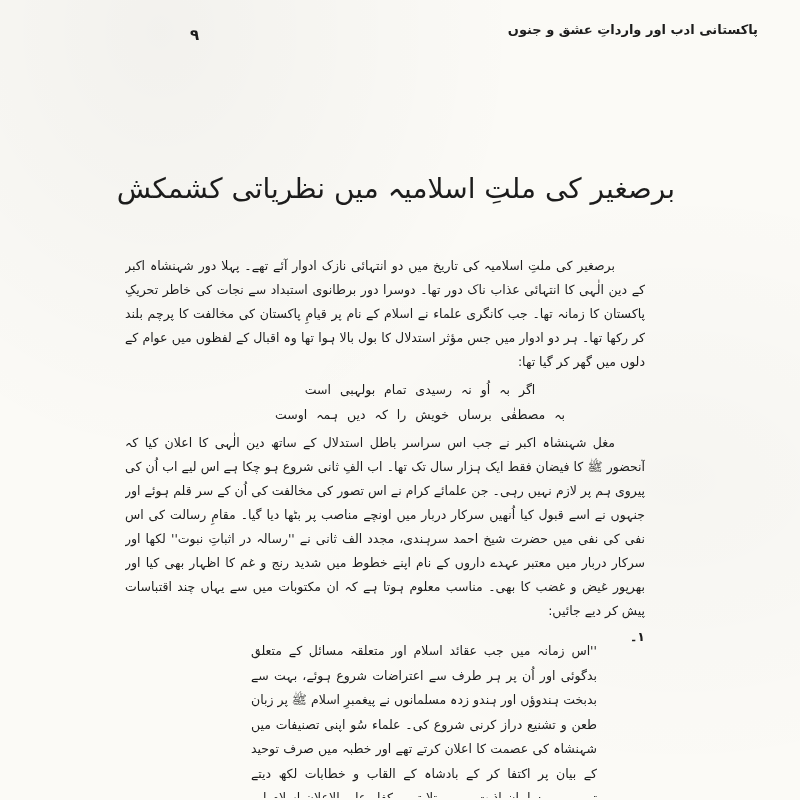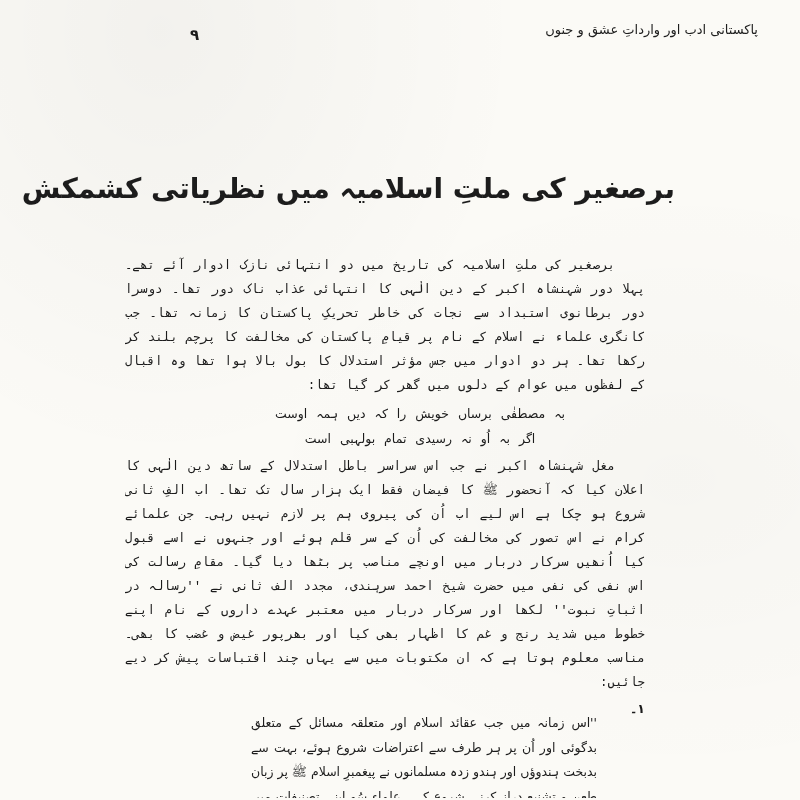--- a/index.html
+++ b/index.html
@@ -22,61 +22,61 @@
       radial-gradient(ellipse at 85% 60%, rgba(0,0,0,0.02), rgba(0,0,0,0) 45%),
       #fbfaf6;
     overflow: hidden;
   }
   
   .head-title {
     position: absolute;
     top: 22px;
     right: 42px;
     font-size: 13px;
-    font-weight: 400;
+    font-weight: 700;
     color: #1d1d1d;
     white-space: nowrap;
   }
   .page-num {
     position: absolute;
     top: 26px;
     left: 190px;
     font-size: 15px;
     font-weight: 700;
   }
   
   .chapter-title {
     position: absolute;
     top: 172px;
     right: 155px;
     width: 520px;
     margin: 0;
     text-align: center;
     font-size: 28px;
-    font-weight: 700;
+    font-weight: 400;
     transform: translateX(30px);
     white-space: nowrap;
     letter-spacing: -0.5px;
   }
   
   .body-text {
     position: absolute;
     top: 254px;
     right: 155px;
     width: 520px;
     max-height: 544px;
     overflow: hidden;
     font-size: 12.5px;
     line-height: 24px;
     text-align: justify;
   }
   .para {
     margin: 0 0 2px 0;
   }
-  .indent { text-indent: 30px; font-family: Liberation Mono, monospace; }
+  .indent { text-indent: 30px; }
   .verse {
     text-align: center;
     margin: 3px 0 4px 0;
     transform: translateX(35px);
   }
   .verse-line {
     line-height: 25px;
     word-spacing: 5px;
     white-space: nowrap;
   }
@@ -111,22 +111,22 @@
 
   <span class="page-num">۹</span>
 
   <h1 class="chapter-title">برصغیر کی ملتِ اسلامیہ میں نظریاتی کشمکش</h1>
 
   <div class="body-text">
 
     <p class="para indent">برصغیر کی ملتِ اسلامیہ کی تاریخ میں دو انتہائی نازک ادوار آئے تھے۔ پہلا دور شہنشاہ اکبر کے دین الٰہی کا انتہائی عذاب ناک دور تھا۔ دوسرا دور برطانوی استبداد سے نجات کی خاطر تحریکِ پاکستان کا زمانہ تھا۔ جب کانگری علماء نے اسلام کے نام پر قیامِ پاکستان کی مخالفت کا پرچم بلند کر رکھا تھا۔ ہر دو ادوار میں جس مؤثر استدلال کا بول بالا ہوا تھا وہ اقبال کے لفظوں میں عوام کے دلوں میں گھر کر گیا تھا:</p>
 
     <div class="verse">
+      <div class="verse-line">اگر بہ اُو نہ رسیدی تمام بولہبی است</div>
       <div class="verse-line">بہ مصطفٰی برساں خویش را کہ دیں ہمہ اوست</div>
-      <div class="verse-line">اگر بہ اُو نہ رسیدی تمام بولہبی است</div>
     </div>
 
     <p class="para indent">مغل شہنشاہ اکبر نے جب اس سراسر باطل استدلال کے ساتھ دین الٰہی کا اعلان کیا کہ آنحضور ﷺ کا فیضان فقط ایک ہزار سال تک تھا۔ اب الفِ ثانی شروع ہو چکا ہے اس لیے اب اُن کی پیروی ہم پر لازم نہیں رہی۔ جن علمائے کرام نے اس تصور کی مخالفت کی اُن کے سر قلم ہوئے اور جنہوں نے اسے قبول کیا اُنھیں سرکار دربار میں اونچے مناصب پر بٹھا دیا گیا۔ مقامِ رسالت کی اس نفی کی نفی میں حضرت شیخ احمد سرہندی، مجدد الف ثانی نے ''رسالہ در اثباتِ نبوت'' لکھا اور سرکار دربار میں معتبر عہدے داروں کے نام اپنے خطوط میں شدید رنج و غم کا اظہار بھی کیا اور بھرپور غیض و غضب کا بھی۔ مناسب معلوم ہوتا ہے کہ ان مکتوبات میں سے یہاں چند اقتباسات پیش کر دیے جائیں:</p>
 
     <div class="quote">
       <span class="q-marker">۱۔</span>
       <p class="q-text"><span>''اس زمانہ میں جب عقائد اسلام اور متعلقہ مسائل کے متعلق بدگوئی اور اُن پر ہر طرف سے اعتراضات شروع ہوئے، بہت سے بدبخت ہندوؤں اور ہندو زدہ مسلمانوں نے پیغمبرِ اسلام ﷺ پر زبان طعن و تشنیع دراز کرنی شروع کی۔ علماء سُو اپنی تصنیفات میں شہنشاہ کی عصمت کا اعلان کرتے تھے اور خطبہ میں صرف توحید کے بیان پر اکتفا کر کے بادشاہ کے القاب و خطابات لکھ دیتے تھے۔..... مسلمان اذیت میں مبتلا تھے۔ کفار علی الاعلان اسلام اور مسلمانوں کا استہزا کرتے تھے۔''</span><sup class="fn">(۱)</sup></p>
     </div>
 
   </div>

